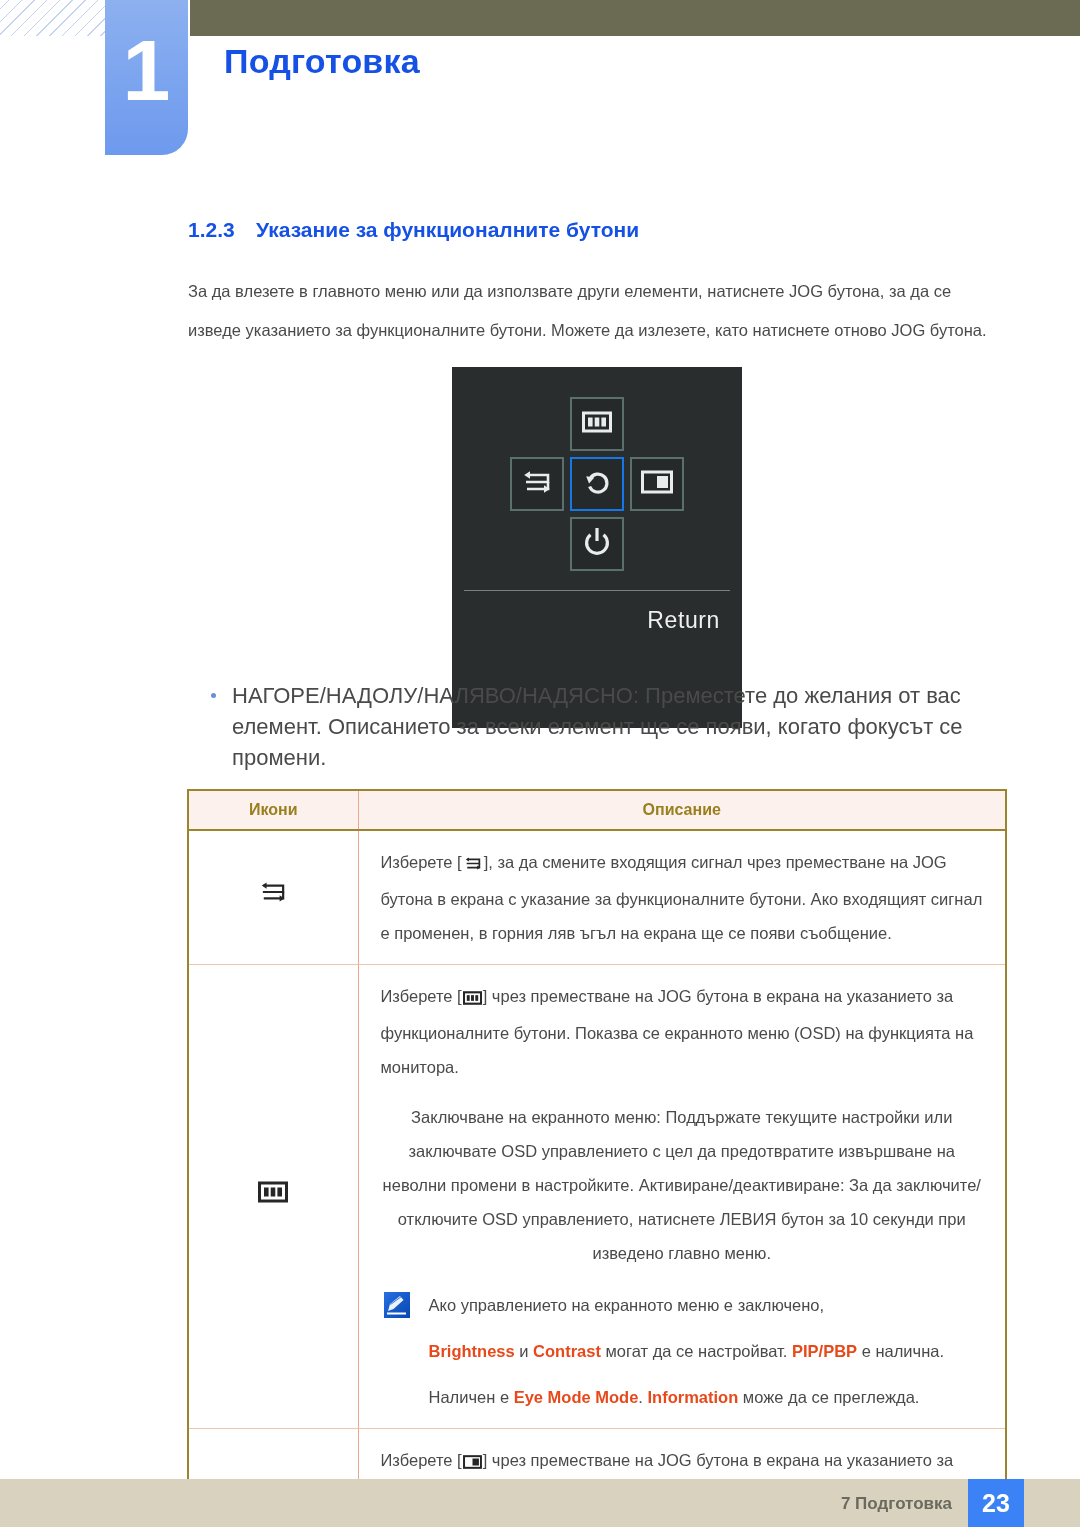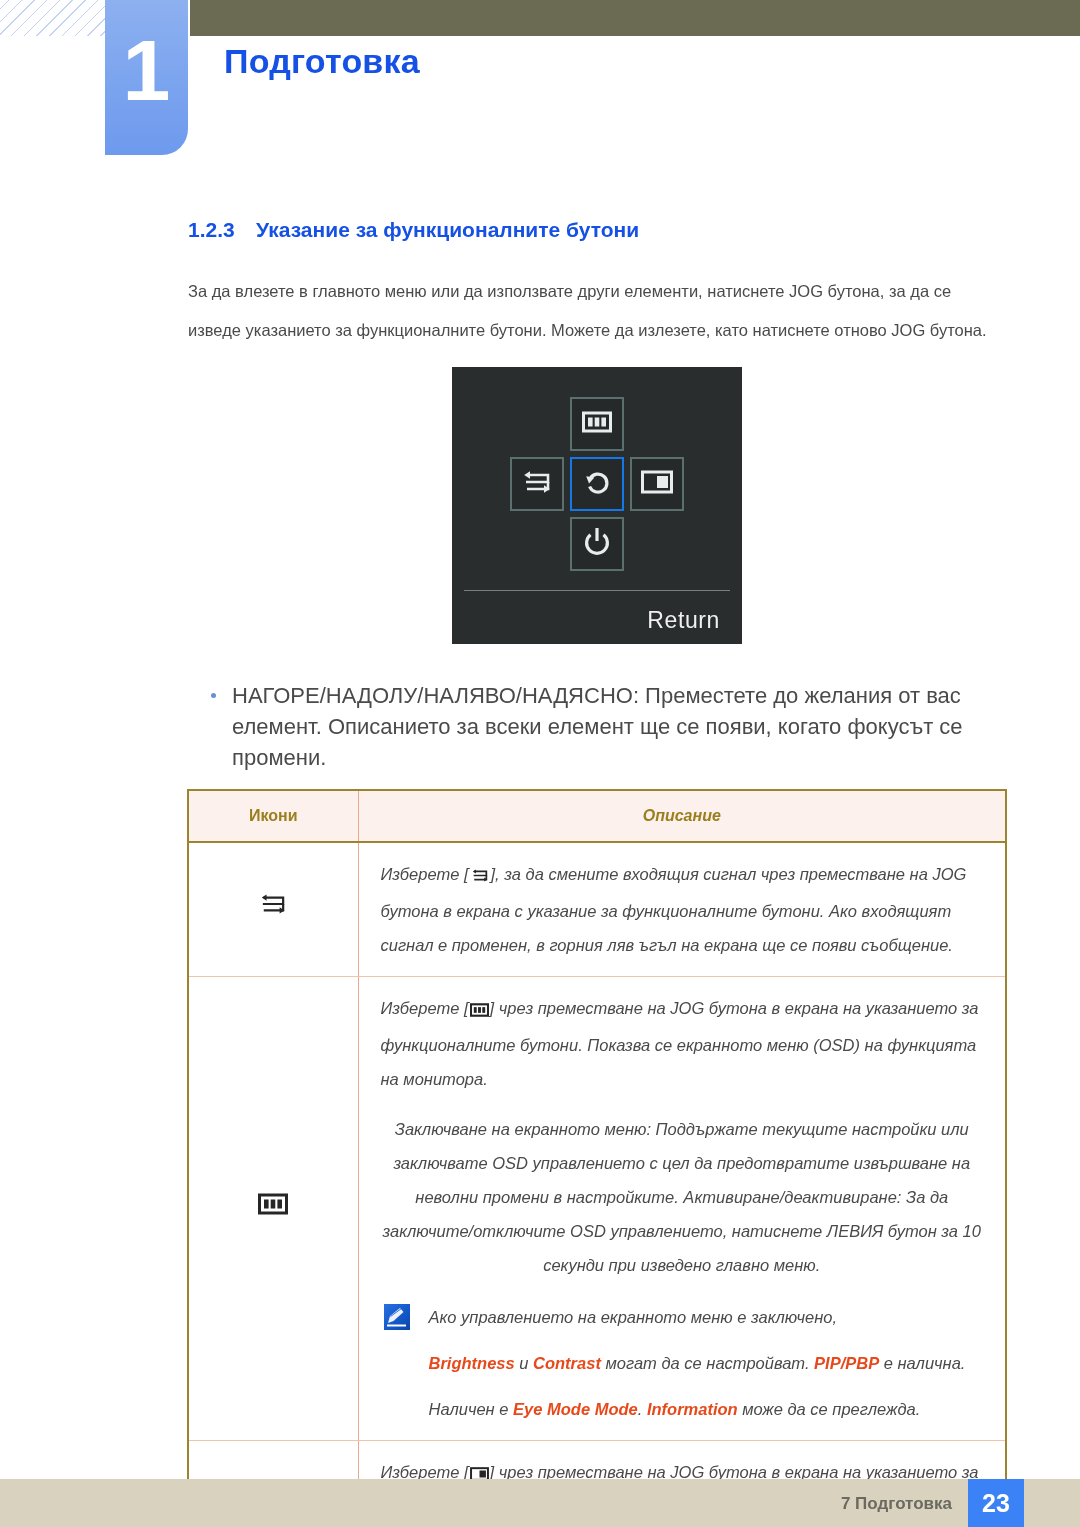--- a/index.html
+++ b/index.html
@@ -78,21 +78,21 @@
     font-size: 16.5px;
     line-height: 39px;
     color: #4a4a4a;
     text-align: left;
   }
 
   
   .osd {
     position: absolute;
     left: 452px; top: 367px;
-    width: 290px; height: 277px;
+    width: 290px; height: 361px;
     background: #2a2d2d;
   }
   .osd-keys {
     position: absolute;
     left: 0; top: 8px;
     width: 290px; height: 200px;
   }
   .key {
     position: absolute;
     width: 54px; height: 54px;
@@ -146,21 +146,21 @@
   
   .tbl {
     position: absolute;
     left: 187px; top: 789px;
     width: 820px;
     border-collapse: collapse;
     table-layout: fixed;
   }
   .tbl td, .tbl th {
     vertical-align: middle;
-    padding: 16px;
+    padding: 4px;
   }
   .tbl .thead th {
     background: #fdf1ee;
     color: #9a7f1e;
     font-size: 16px;
     font-weight: bold;
     height: 40px;
     border-top: 2px solid #9a8430;
     border-bottom: 2px solid #9a8430;
   }
@@ -175,21 +175,21 @@
   .tbl .row:last-child td { border-bottom: 2px solid #9a8430; }
   .tbl .row td.c1 {
     border-right: 1px solid #e8a98c;
     text-align: center;
     width: 170px;
   }
   .tbl .row td.c2 {
     padding: 14px 22px 14px 22px;
   }
   .tbl .leftedge { border-left: 2px solid #9a8430; }
-  .tbl .rightedge { border-right: 2px solid #9a8430; font-style: italic; }
+  .tbl .rightedge { border-right: 2px solid #9a8430; }
 
   .cell-p { margin: 0 0 0 0; }
   .cell-p + .cell-p { margin-top: 16px; text-align: center; }
 
   .inline-ic {
     display: inline-block;
     vertical-align: -3px;
     margin: 0 1px;
   }
 

